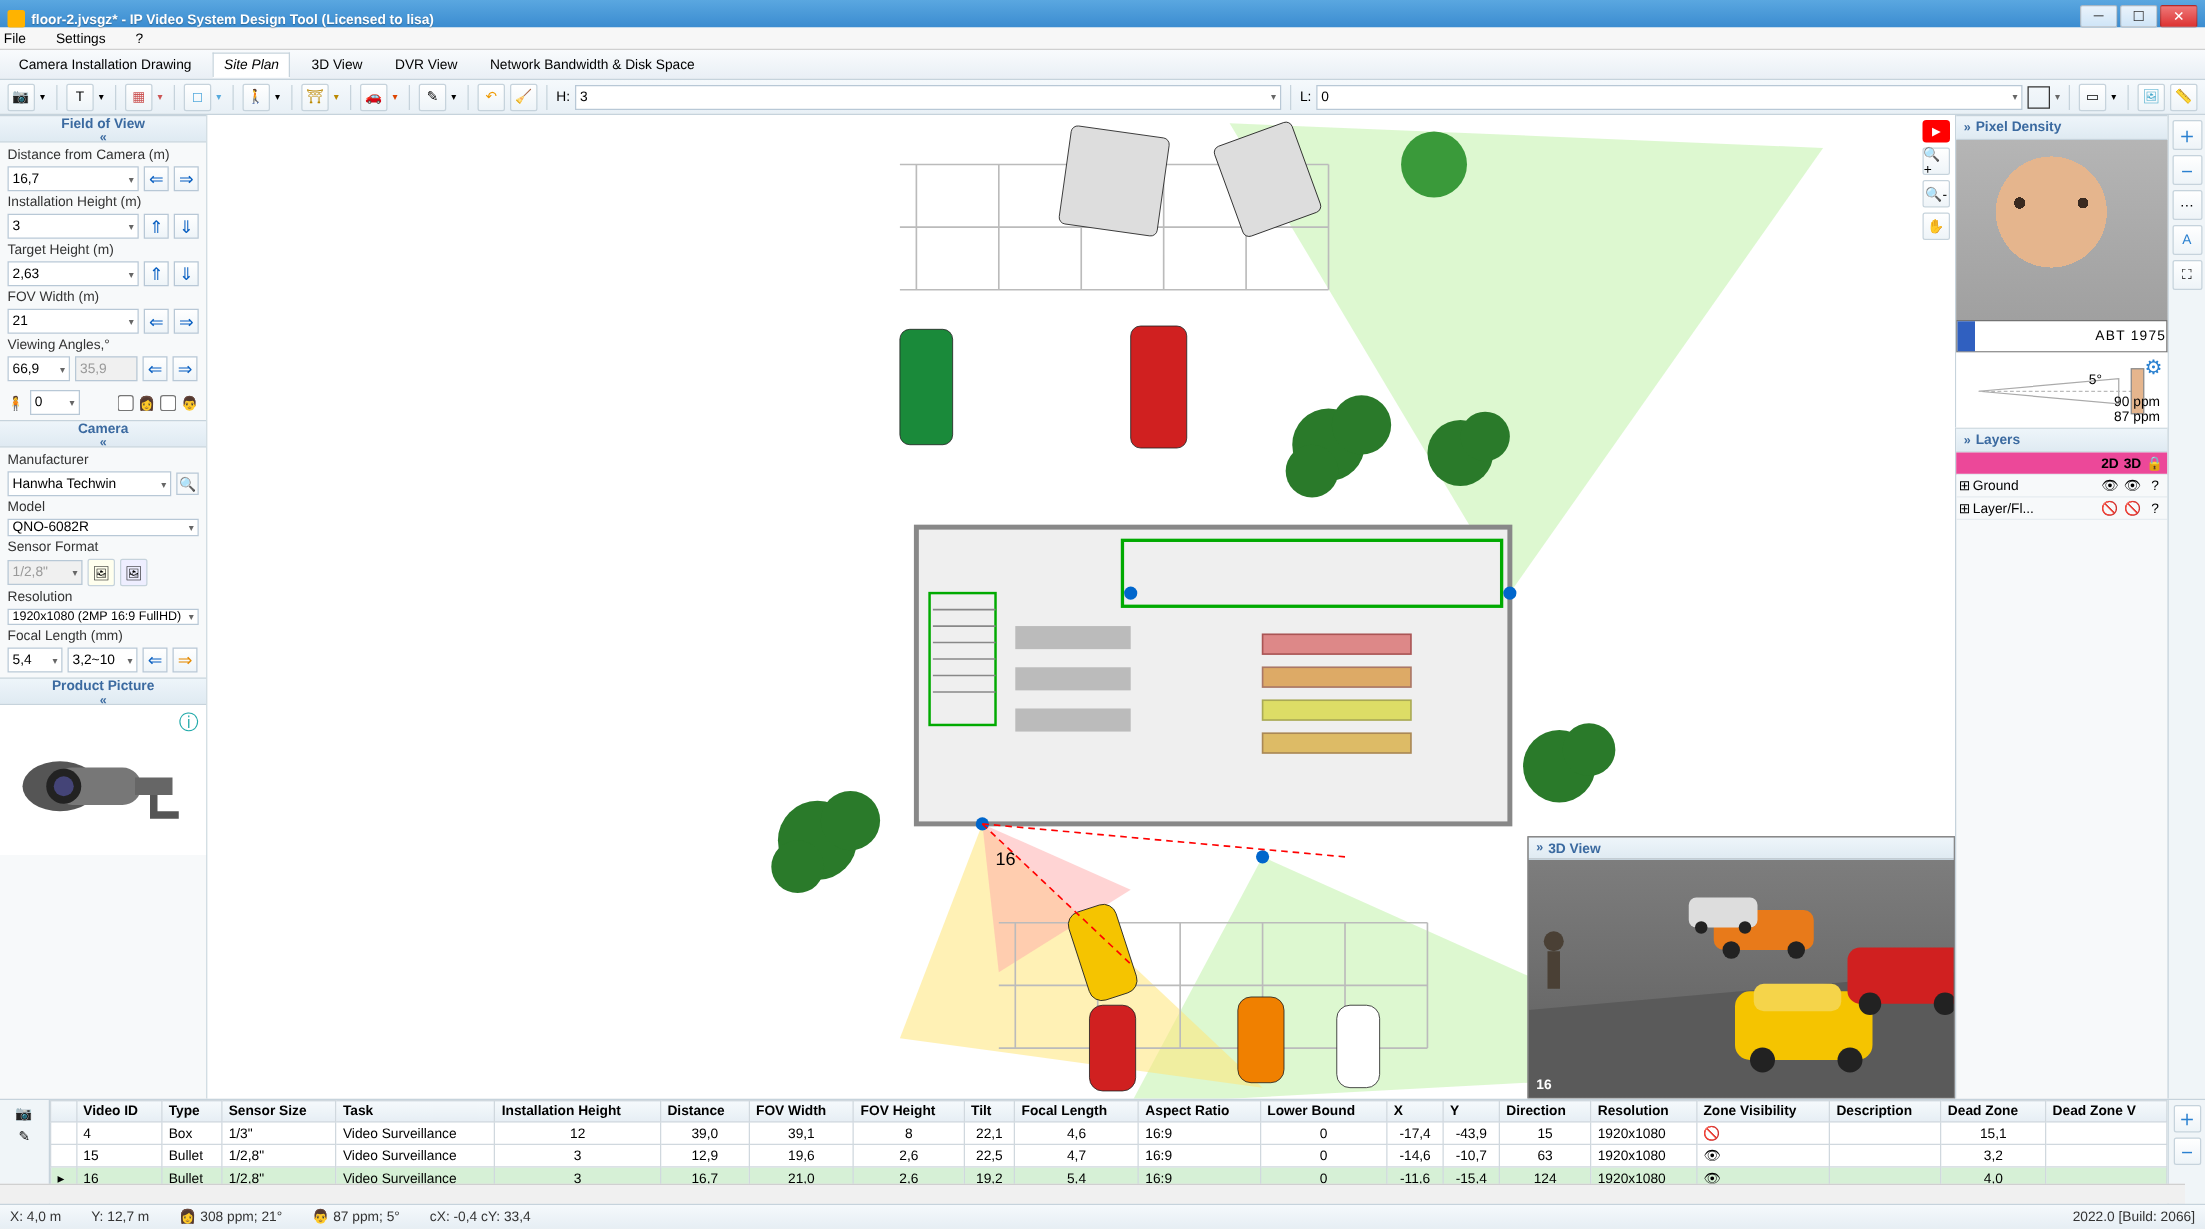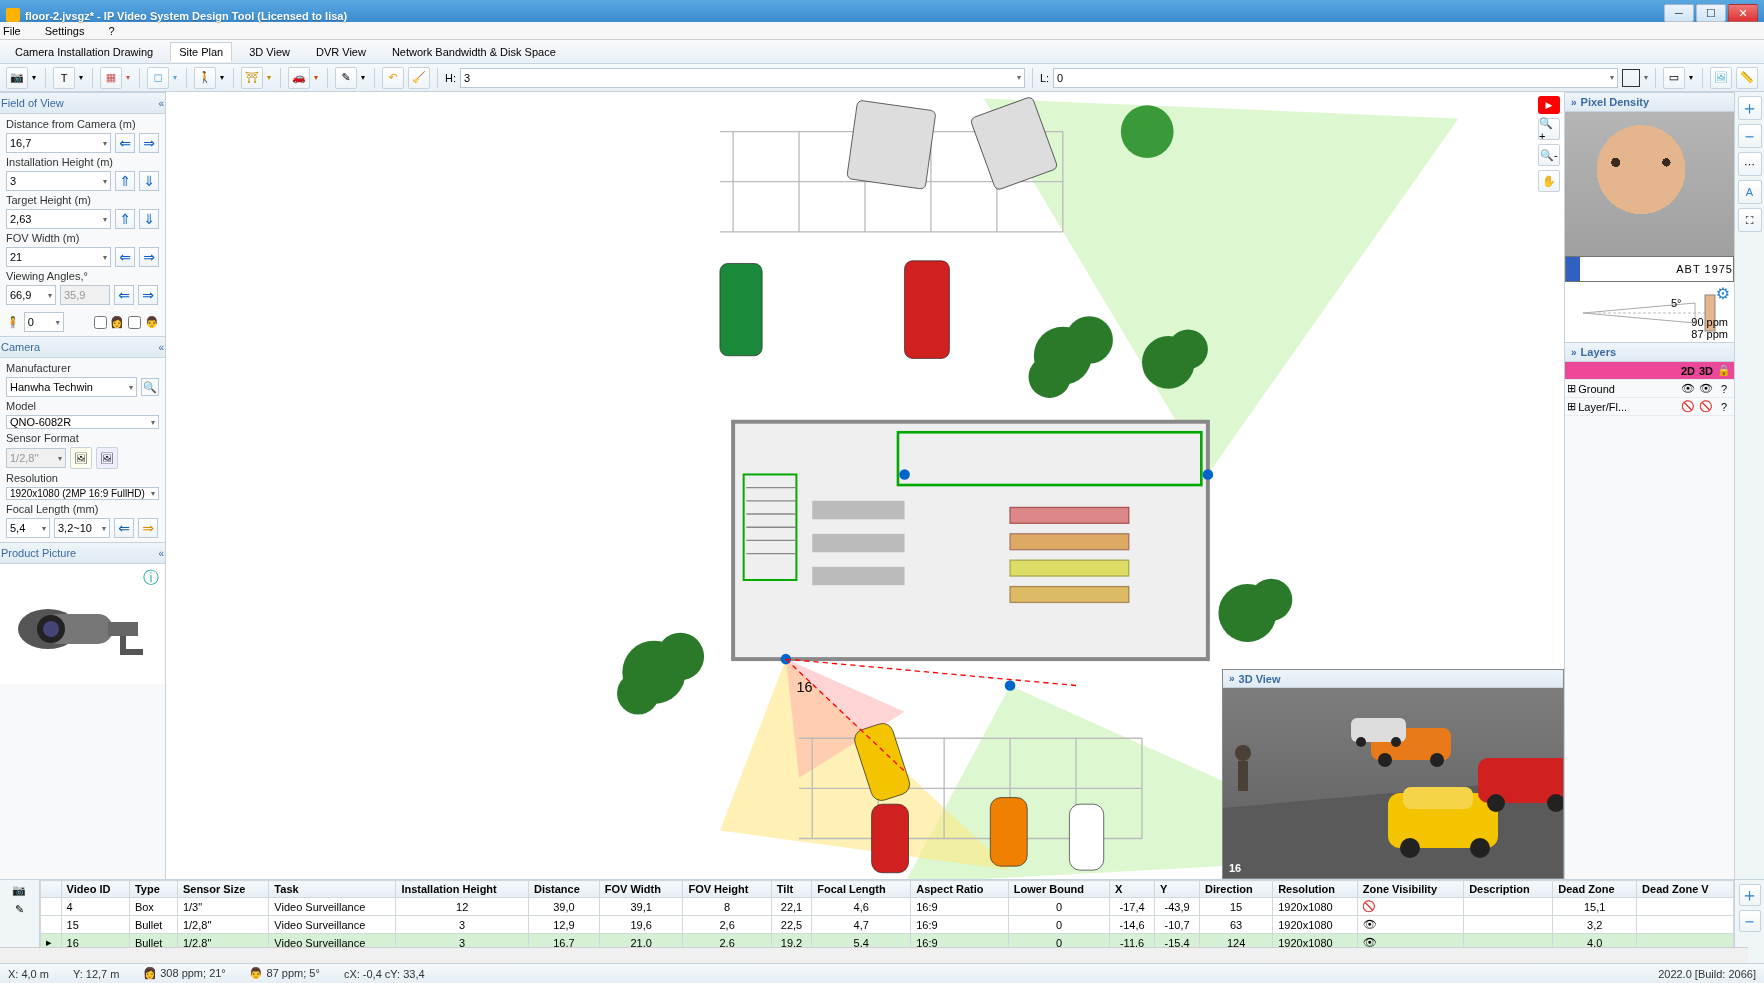--- a/index.html
+++ b/index.html
@@ -6,30 +6,30 @@
 html, body { width: 100%; height: 100%; overflow: hidden; background: #f0f0f0; }
 .titlebar { height: 22px; background: linear-gradient(#5aa7e0, #3b8cd0); color: #fff; display: flex; align-items: flex-end; padding: 0 6px; }
 .titlebar-icon { width: 14px; height: 14px; background: #ffb300; border-radius: 2px; margin-right: 5px; }
 .titlebar-text { flex: 1; font-weight: 600; text-shadow: 0 1px 1px rgba(0,0,0,.3); }
 .winbtn { width: 30px; height: 18px; margin-left: 2px; display: flex; align-items: center; justify-content: center; border: 1px solid rgba(0,0,0,.2); background: linear-gradient(#eaf3fb,#cfe5f7); color: #333; border-radius: 2px;}
 .winbtn.close { background: linear-gradient(#e77,#d33); color:#fff; }
 .menubar { height: 18px; background: #f7f7f7; border-bottom: 1px solid #d0d0d0; display: flex; align-items: center; padding: 0 3px; gap: 24px; }
 .menubar span { cursor: default; }
 .subtabs { height: 24px; background: linear-gradient(#f9fbfd,#e9eff5); border-bottom: 1px solid #c6d3dc; display: flex; align-items: center; padding: 0 6px; gap: 8px; }
 .subtab { padding: 3px 8px; border: 1px solid transparent; border-bottom: none; cursor: default; }
-.subtab.active { background:#fff; border: 1px solid #c6d3dc; border-bottom: 1px solid #fff; }
+.subtab.active { background:#fff; border: 1px solid #c6d3dc; border-bottom: 1px solid #fff; font-style: italic; }
 .toolbar { height: 28px; background: linear-gradient(#f5f9fc,#e8f0f6); border-bottom: 1px solid #c6d3dc; display:flex; align-items:center; padding: 0 6px; gap: 4px;}
 .tbtn { width:22px; height:22px; border:1px solid #c6d3dc; display:flex; align-items:center; justify-content:center; background:linear-gradient(#fff,#eef4f8); border-radius:2px; position:relative;}
 .tbtn.drop::after{content:"▾"; font-size:8px; position:absolute; right:-9px;}
 .tbtn.drop{margin-right:10px;}
 .tsep{width:1px;height:20px;background:#c6d3dc;margin:0 3px;}
 .swatch{width:18px;height:18px;border:1px solid #333;}
 .main { position:absolute; top:92px; bottom:104px; left:0; right:0; display:flex; }
 .left-panel{ width:166px; background:#f7f9fa; border-right:1px solid #c6d3dc; display:flex; flex-direction:column; overflow:hidden;}
-.panel-header{ height:22px; background:linear-gradient(#eef5fa,#dfeaf2); border-top:1px solid #c6d3dc; border-bottom:1px solid #c6d3dc; display:flex; align-items:center; padding:0 1px; font-weight:400; color:#3b6aa0; justify-content:space-between;}
+.panel-header{ height:22px; background:linear-gradient(#eef5fa,#dfeaf2); border-top:1px solid #c6d3dc; border-bottom:1px solid #c6d3dc; display:flex; align-items:center; padding:0 1px; font-weight:700; color:#3b6aa0; justify-content:space-between;flex-direction:column;}
 .panel-body{ padding:4px 6px; display:flex; flex-direction:column; gap:3px;}
 .lbl{ color:#333;}
 .row{display:flex;align-items:center;gap:4px;}
 .field{height:20px;border:1px solid #b8c8d6;background:#fff;padding:0 3px;flex:1;display:flex;align-items:center;justify-content:space-between;}
 .field.dis{background:#f0f0f0;color:#999;}
 .dd{font-size:8px;color:#666;}
 .arrowbtn{width:20px;height:20px;border:1px solid #b8c8d6;background:linear-gradient(#fff,#eef4f8);display:flex;align-items:center;justify-content:center;color:#0a60c2;font-size:14px;}
 .arrowbtn.orange{color:#e58a00;}
 .canvas-wrap{flex:1;position:relative;background:#fff;overflow:hidden;}
 .right-col{width:170px;display:flex;flex-direction:column;}

